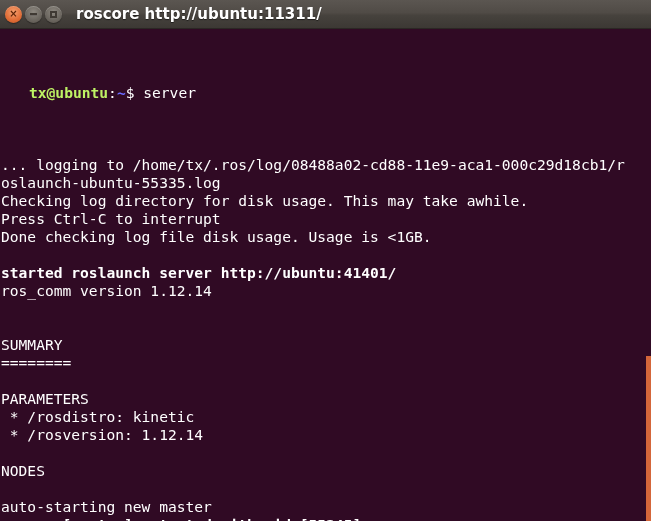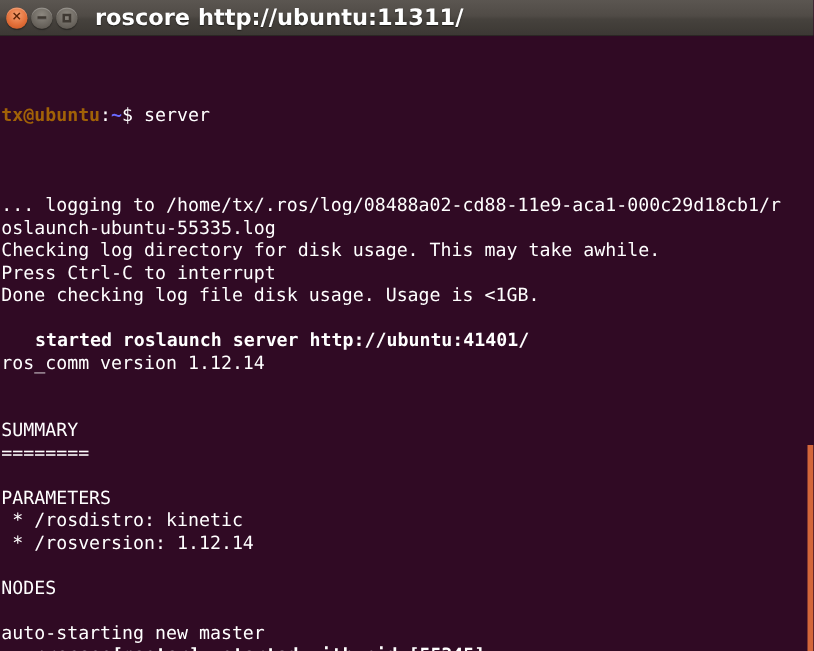--- a/index.html
+++ b/index.html
@@ -73,21 +73,21 @@
     width: 7px; height: 7px;
     border: 2px solid #3f3933;
     box-sizing: border-box;
   }
   .title-text {
     flex: 1;
     text-align: left;
     padding-left: 14px;
     color: #ffffff;
     font-family: "DejaVu Sans", sans-serif;
-    font-size: 18px;
+    font-size: 15px;
     font-weight: bold;
     text-shadow: 0 1px 1px rgba(0,0,0,0.55);
     white-space: nowrap;
     overflow: hidden;
   }
 
   
   .terminal {
     position: relative;
     height: 492px;
@@ -101,22 +101,22 @@
     font-size: 14.6px;
     line-height: 18px;
     color: #ffffff;
     white-space: pre;
     letter-spacing: 0px;
   }
   .line {
     height: 18px;
     white-space: pre;
   }
-  .b   { font-weight: bold; padding-left: 27px; }
-  .grn { color: #a16207; font-weight: bold; }
+  .b   { font-weight: bold; }
+  .grn { color: #bef264; font-weight: bold; margin-left: 28px; }
   .blu { color: #6a6aff; font-weight: bold; }
   .wht { color: #ffffff; }
 
   
   .scrollbar {
     position: absolute;
     top: 0;
     right: 0;
     width: 6px;
     height: 100%;

